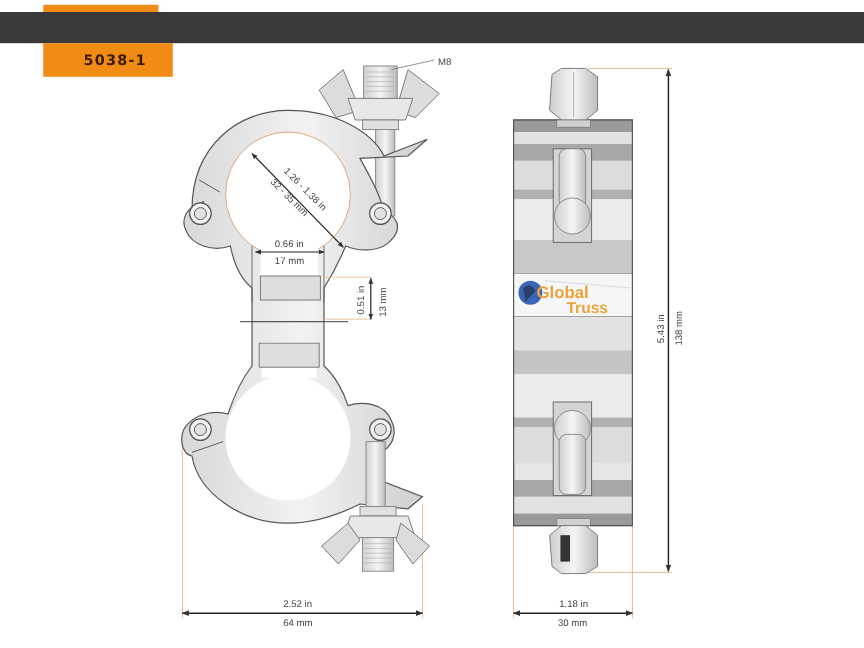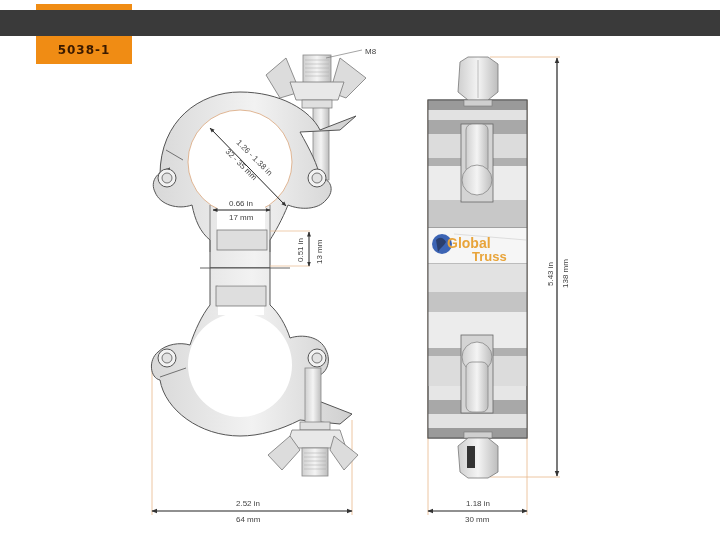--- a/index.html
+++ b/index.html
@@ -1,19 +1,19 @@
 <!DOCTYPE html>
 <html><head>
   <meta charset="utf-8">
   <style>
     html, body { margin: 0; padding: 0; }
     body { width: 720px; height: 540px; background: #ffffff; position: relative; overflow: hidden; font-family: "Liberation Sans", sans-serif; }
     .topbar { position: absolute; left: 0; top: 10px; width: 720px; height: 26px; background: #3a3a3a; }
     .tab-top { position: absolute; left: 36px; top: 4px; width: 96px; height: 6px; background: #f08c14; }
-    .badge { position: absolute; left: 36px; top: 36px; width: 96px; height: 28px; background: #f08c14; color: #3a1a00; font-size: 12px; font-weight: bold; letter-spacing: 1px; display: flex; align-items: center; justify-content: center; font-family: "DejaVu Sans", sans-serif; }
+    .badge { position: absolute; left: 36px; top: 36px; width: 96px; height: 28px; background: #f08c14; color: #3a1a00; font-size: 12px; font-weight: bold; letter-spacing: 1px; display: flex; align-items: center; justify-content: center; font-family: "DejaVu Sans", sans-serif; padding-left: 12px; }
     svg.drawing { position: absolute; left: 0; top: 0; }
     .lbl { font-family: "Liberation Sans", sans-serif; font-size: 8px; fill: #444; }
   </style>
 </head>
 <body>
 
 <div class="tab-top"></div>
 <div class="topbar"></div>
 <div class="badge">5038-1</div>
 

